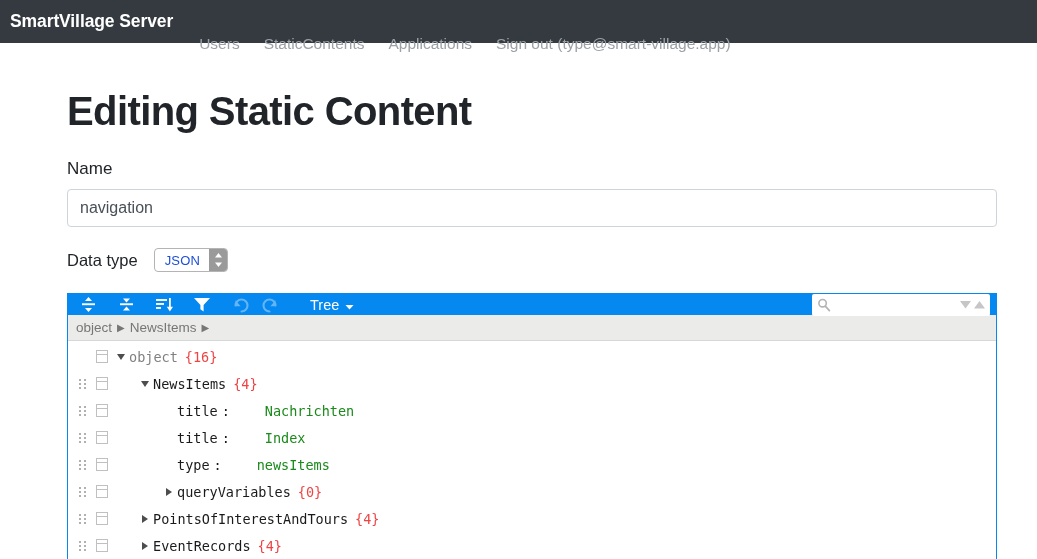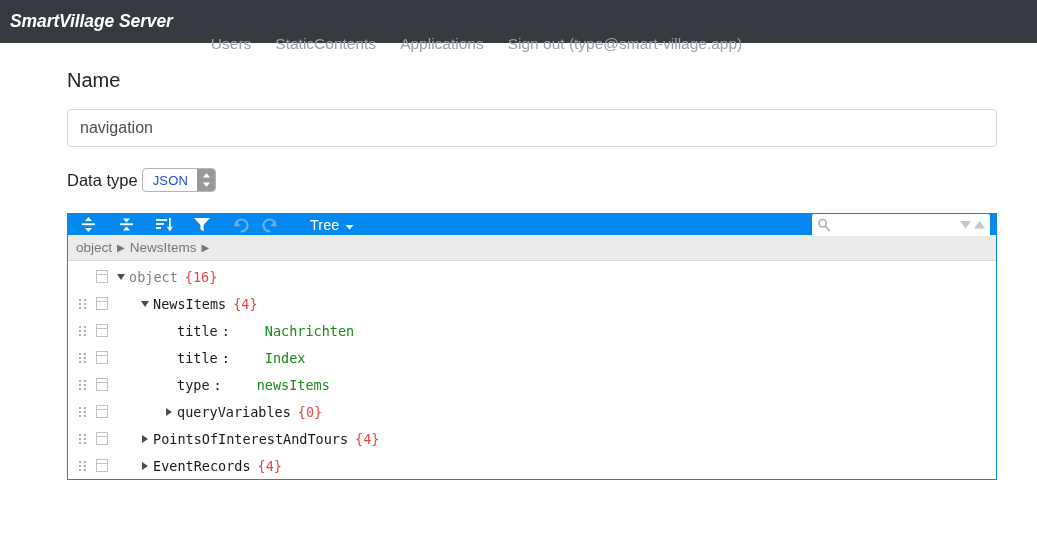--- a/index.html
+++ b/index.html
@@ -19,22 +19,21 @@
     display: flex;
     align-items: center;
     padding: 0 0 0 10px;
     white-space: nowrap;
   }
   .brand {
     color: #ffffff;
     font-size: 17.5px;
     font-weight: bold;
     letter-spacing: -0.1px;
-    margin-right: 38px;
-    font-style: italic;
+    margin-right: 26px;
   }
   .nav-link {
     color: #9ba1a6;
     font-size: 15.5px;
     margin-right: 24px;
     text-decoration: none;
     cursor: pointer;
     margin-top: 45px;
   }
   .nav-link:last-child { margin-right: 0; }
@@ -45,23 +44,23 @@
   }
   .page-title {
     font-size: 40px;
     font-weight: bold;
     color: #212529;
     letter-spacing: -0.6px;
     margin: 46px 0 0 0;
     line-height: 1.1;
   }
   .field-label {
-    font-size: 20px;
+    font-size: 17px;
     color: #212529;
-    margin: 26px 0 17px 0;
+    margin: 26px 0 10px 0;
   }
   .name-input {
     display: block;
     width: 930px;
     height: 38px;
     border: 1px solid #ced4da;
     border-radius: 4px;
     padding: 0 12px;
     font-size: 16px;
     color: #495057;
@@ -71,21 +70,21 @@
   }
 
   .datatype-row {
     display: flex;
     align-items: center;
     margin-top: 21px;
   }
   .datatype-label {
     font-size: 16.5px;
     color: #212529;
-    margin-right: 4px;
+    margin-right: 16px;
   }
   .select-box {
     display: inline-flex;
     align-items: stretch;
     height: 24px;
     border: 1px solid #b4b4b4;
     border-radius: 4px;
     background: #ffffff;
     overflow: hidden;
     cursor: pointer;
@@ -246,20 +245,21 @@
   <nav style="display:flex;align-items:center;">
     <a class="nav-link">Users</a>
     <a class="nav-link">StaticContents</a>
     <a class="nav-link">Applications</a>
     <a class="nav-link">Sign out (type@smart-village.app)</a>
   </nav>
 </div>
 
 <div class="page">
 
+  <h1 class="page-title">Editing Static Content</h1>
 
   <div class="field-label">Name</div>
   <input class="name-input" type="text" value="navigation" style="">
 
   <div class="datatype-row">
     <span class="datatype-label">Data type</span>
     <span class="select-box">
       <span class="select-value">JSON</span>
       <span class="select-stepper">
         <svg width="9" height="6" viewBox="0 0 9 6">

